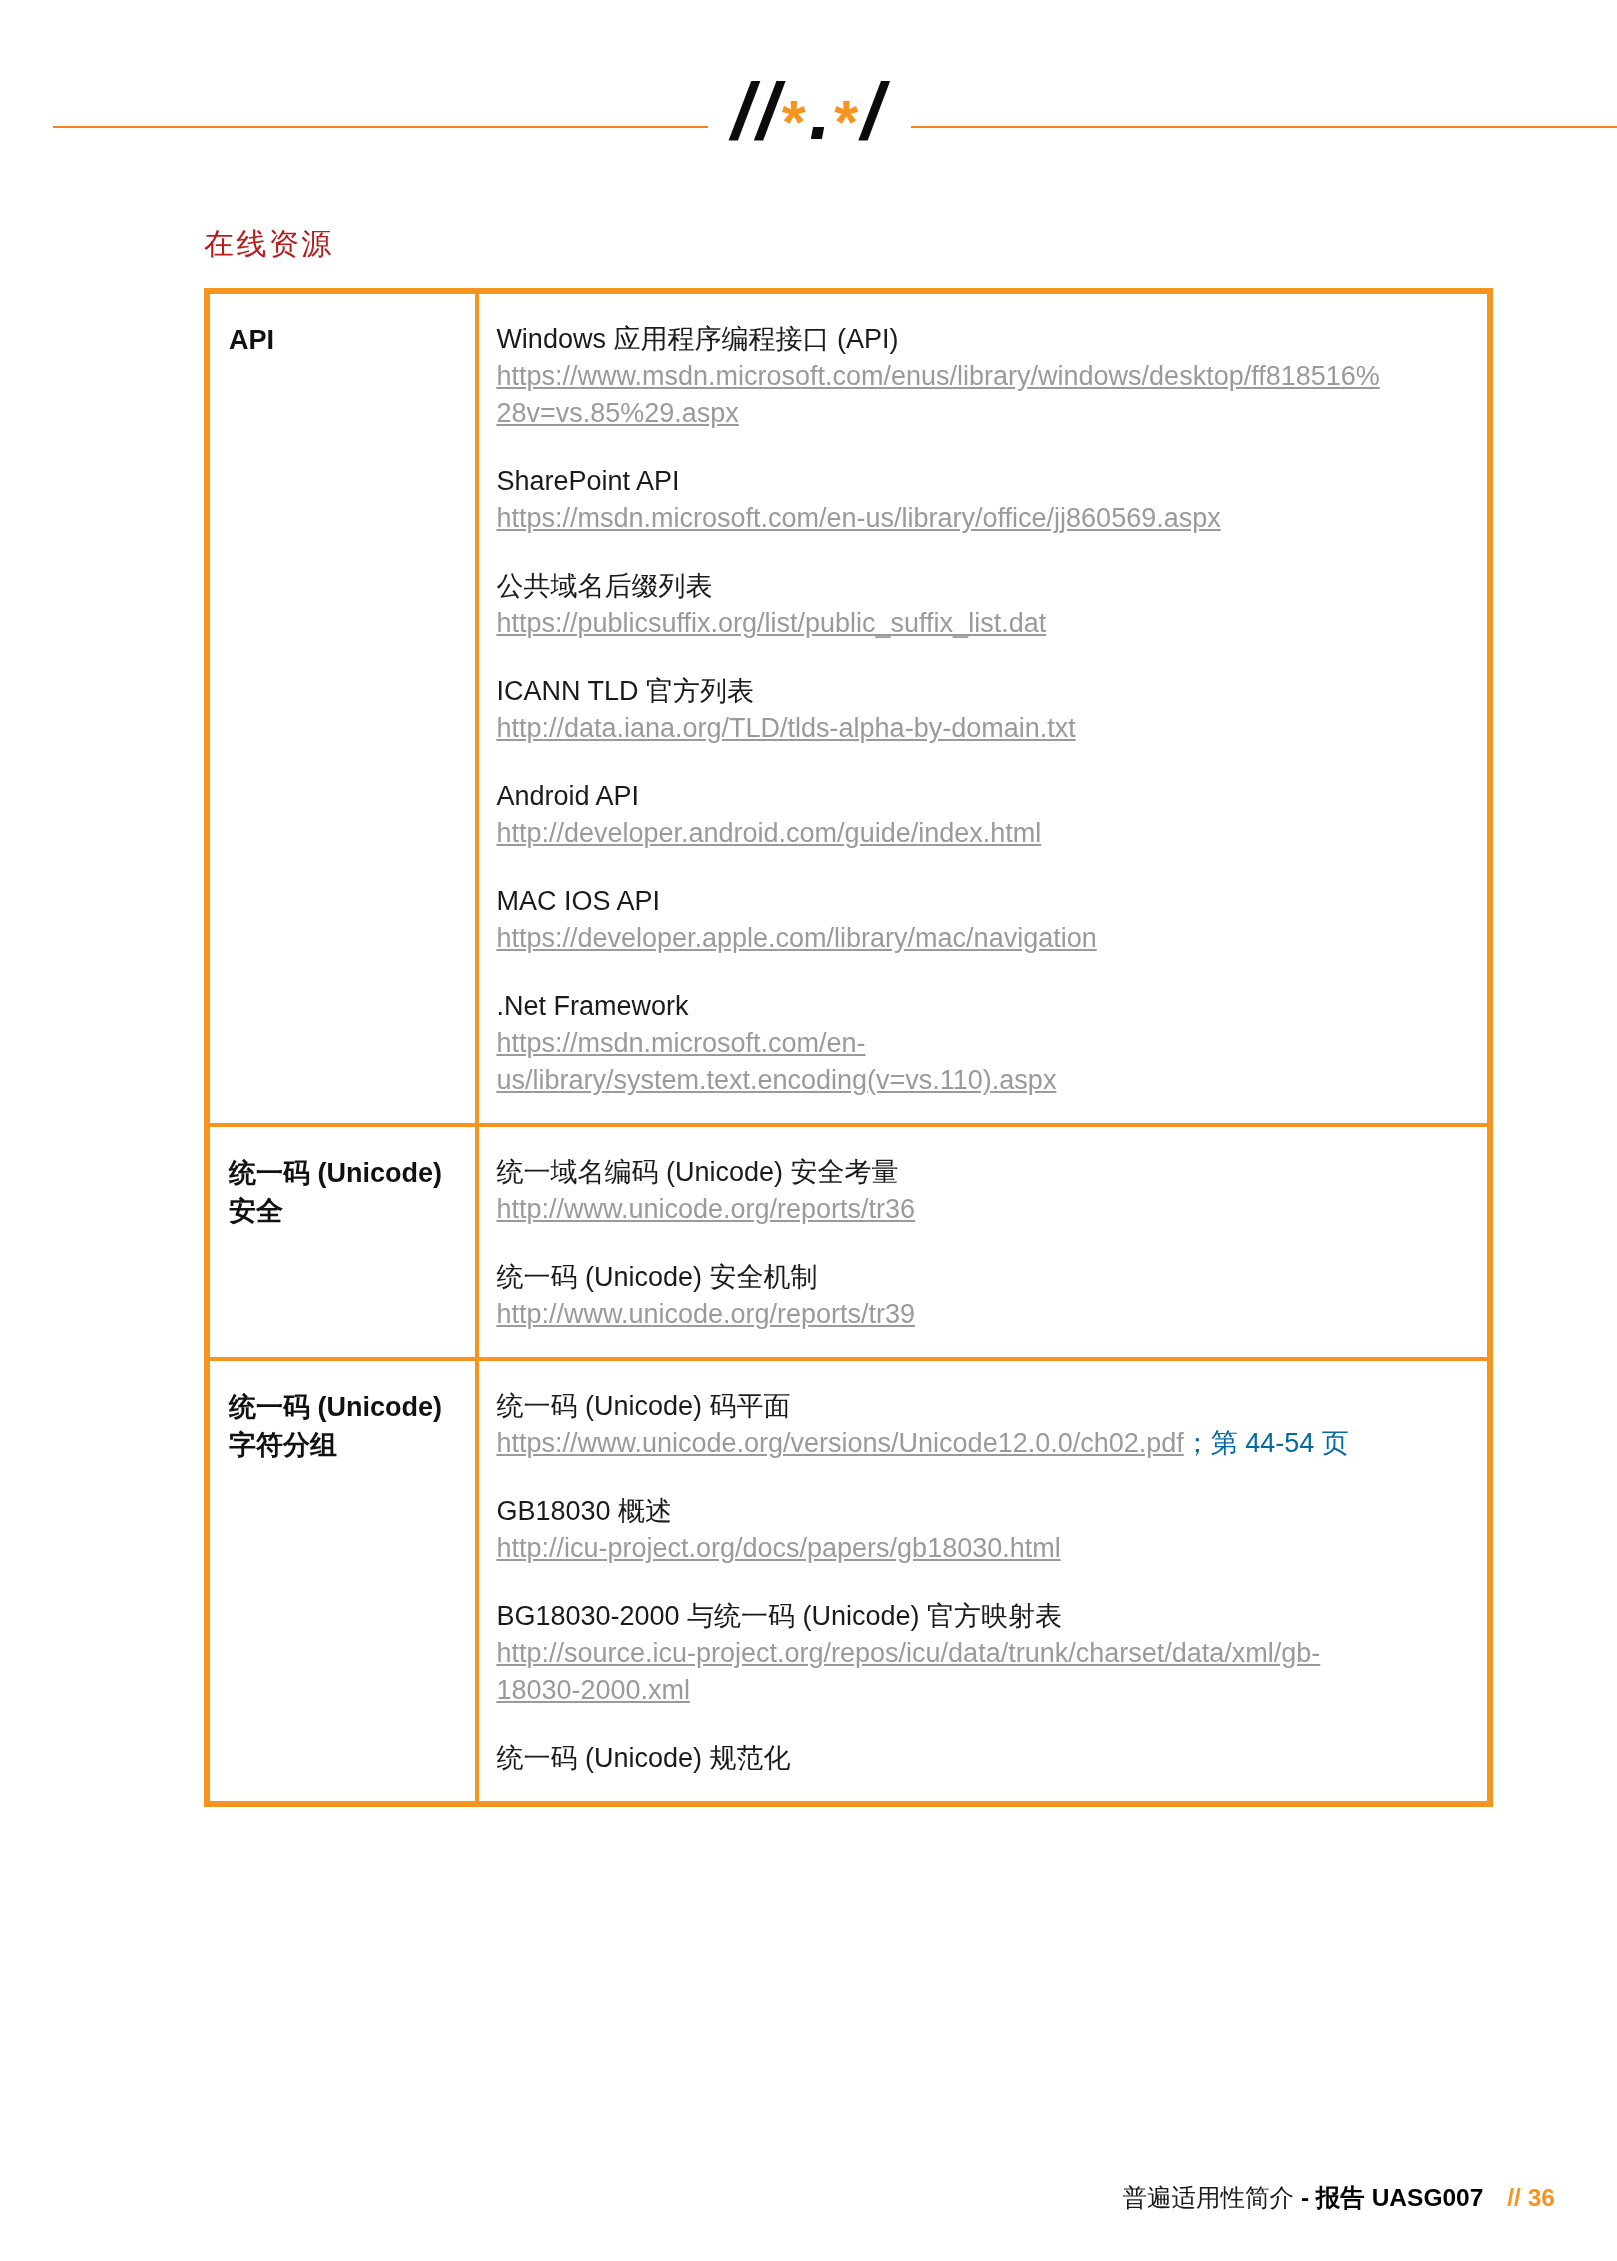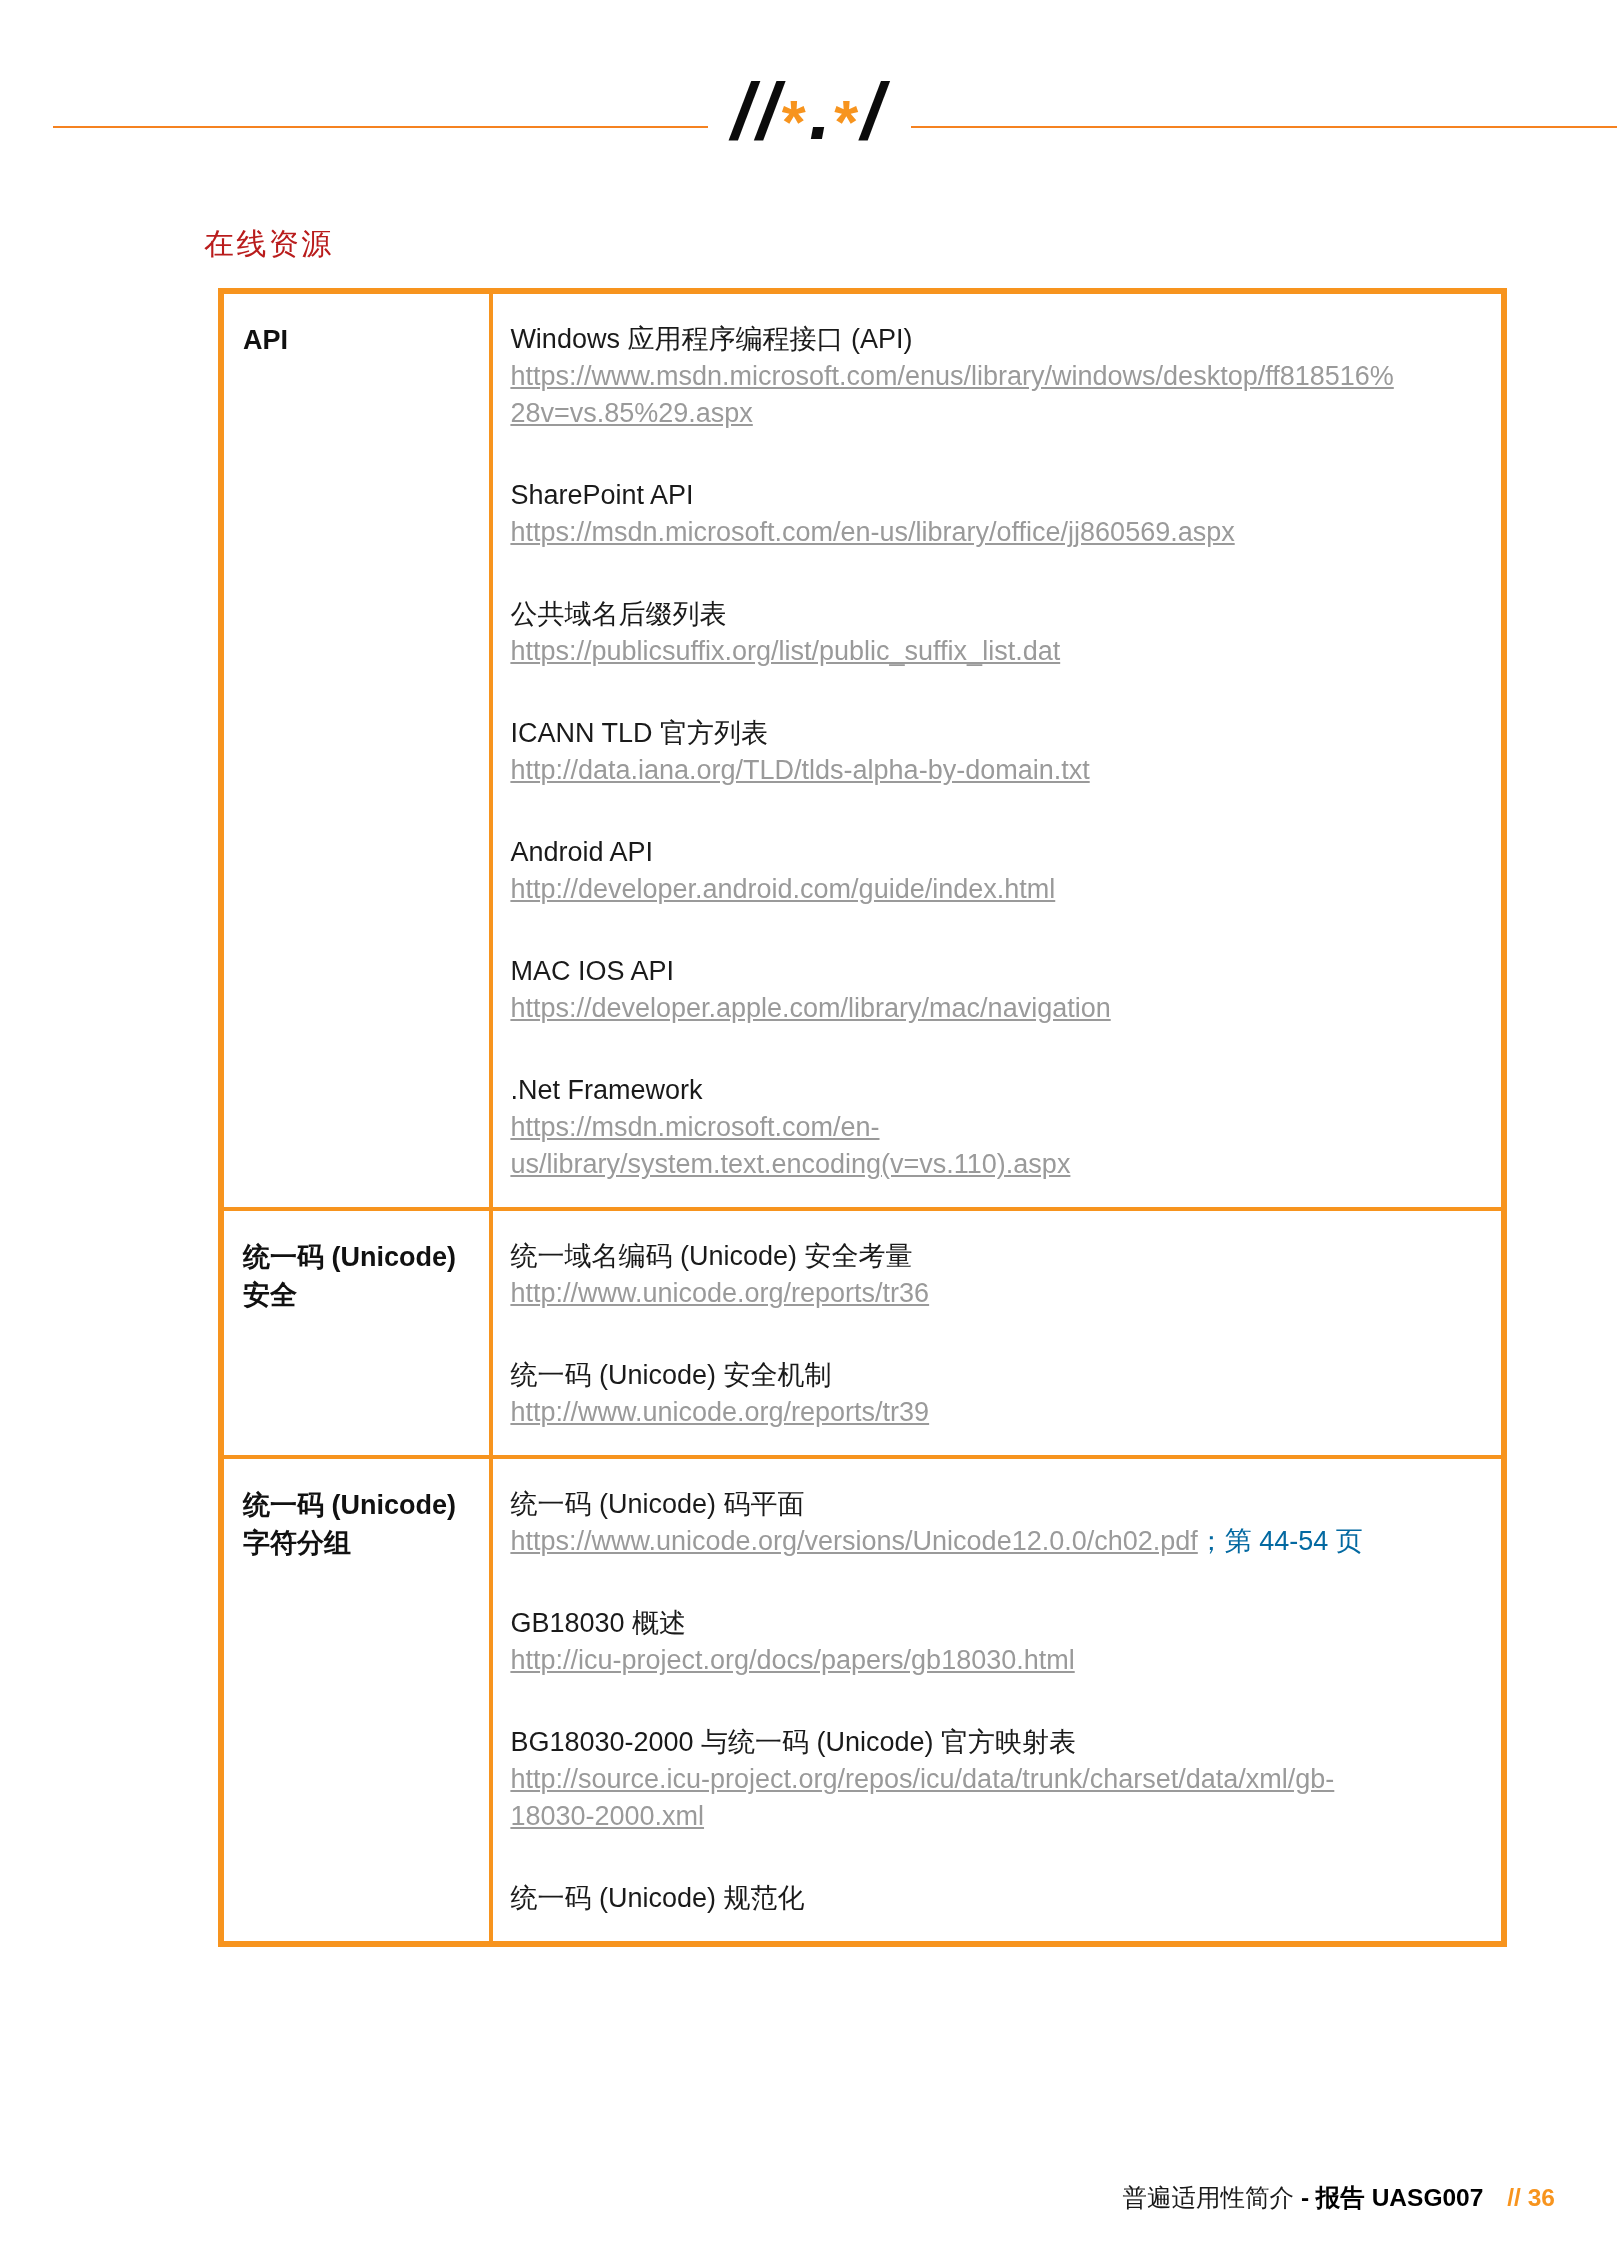--- a/index.html
+++ b/index.html
@@ -23,33 +23,33 @@
     color:#f7941e;font-style:normal;font-size:0.78em;
     display:inline-block;transform:translateY(0.06em);
   }
   
   .section-heading{
     position:absolute;left:204px;top:224px;
     font-size:30px;color:#b91c1c;letter-spacing:2.4px;
   }
   
   .resources-table{
-    position:absolute;left:218px;top:288px;width:1289px;
+    position:absolute;left:204px;top:288px;width:1289px;
     border:6.3px solid #f7941e;box-sizing:border-box;background:#ffffff;
   }
   .t-row{display:grid;grid-template-columns:269px 1fr;}
   .t-row + .t-row{border-top:4px solid #f7941e;}
   .cell{padding:27px 19px 24px 19px;box-sizing:border-box;}
   .cell-label{
     border-right:4px solid #f7941e;
     font-weight:bold;font-size:27px;line-height:38px;
     white-space:pre-line;color:#111111;
   }
   .cell-content{padding-left:17.4px;padding-right:36px;}
-  .resource-item + .resource-item{margin-top:45px;}
+  .resource-item + .resource-item{margin-top:31px;}
   .resource-title{font-size:27px;line-height:37px;color:#1a1a1a;}
   .link-line{font-size:27px;line-height:37px;}
   .resource-link{
     color:#9a9a9a;text-decoration:underline;cursor:pointer;
     word-break:break-all;
   }
   .link-suffix{color:#0369a1;text-decoration:none;}
   
   .page-footer{
     position:absolute;top:2182px;right:63px;

